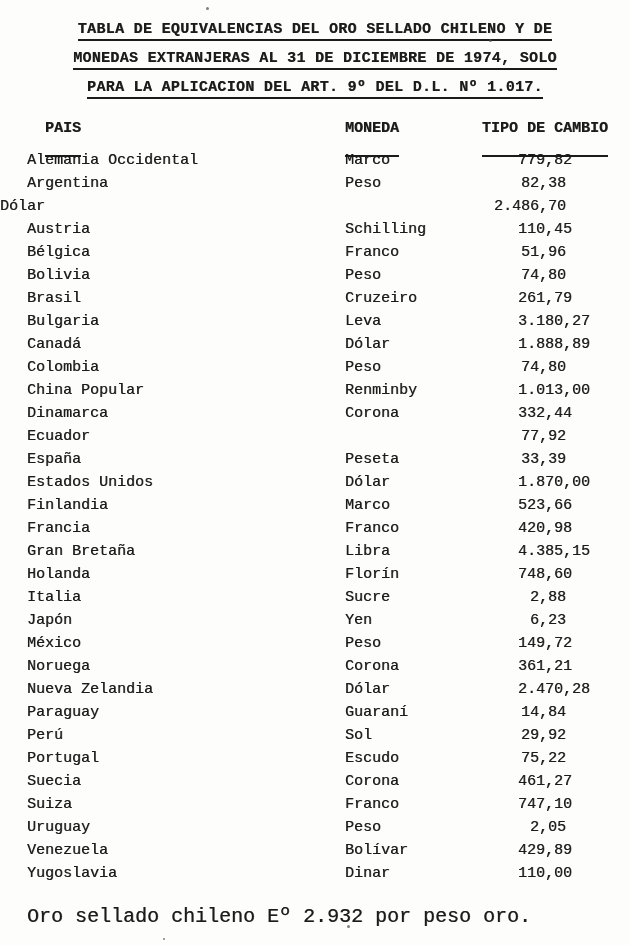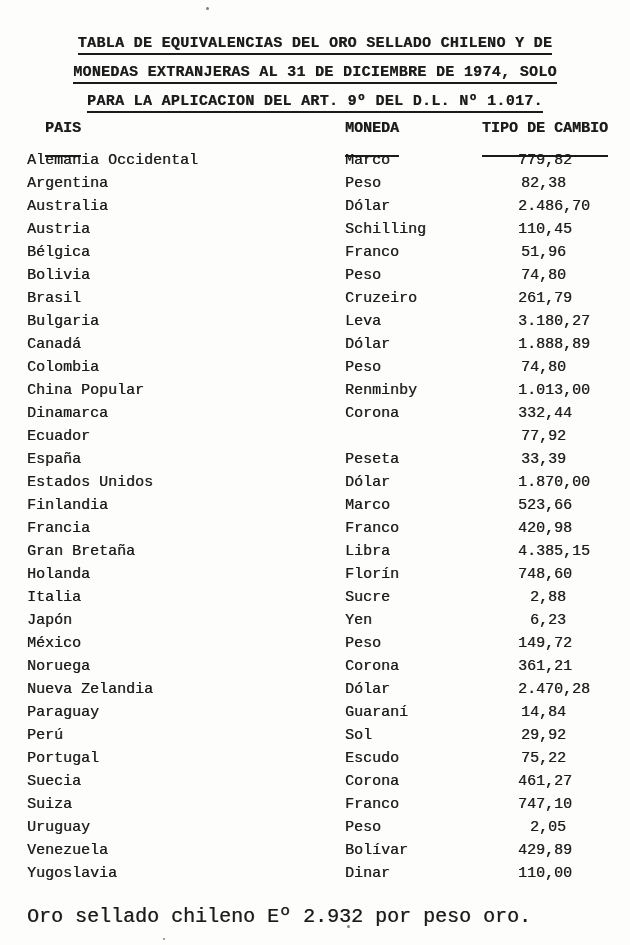--- a/index.html
+++ b/index.html
@@ -15,21 +15,21 @@
     background: #fdfdfc;
     overflow: hidden;
     font-family: "Liberation Mono", "DejaVu Sans Mono", monospace;
     color: #1b1b1b;
     text-shadow: 0.4px 0.2px 0 rgba(25,25,25,0.65);
   }
 
   
   .title-block {
     position: absolute;
-    top: 29px;
+    top: 15px;
     left: 0;
     width: 630px;
     text-align: center;
   }
   .title-line {
     line-height: 29px;
     font-size: 15px;
     font-weight: bold;
     letter-spacing: 0.3px;
     white-space: pre;
@@ -121,21 +121,21 @@
 
   <div class="col-headers">
     <span class="hdr hdr-country">PAIS</span>
     <span class="hdr hdr-currency">MONEDA</span>
     <span class="hdr hdr-rate">TIPO DE CAMBIO</span>
   </div>
 
   <div class="rows" id="rows">
       <div class="row"><span class="cell-country">Alemania Occidental</span><span class="cell-currency">Marco</span><span class="cell-rate">779,82</span></div>
       <div class="row"><span class="cell-country">Argentina</span><span class="cell-currency">Peso</span><span class="cell-rate">82,38</span></div>
-      <div class="row"><span class="cell-country">Australia</span><span class="cell-currency">Dólar</span><span class="cell-rate">2.486,70</span></div>
+      <div class="row"><span class="cell-currency">Dólar</span><span class="cell-rate">2.486,70</span></div>
       <div class="row"><span class="cell-country">Austria</span><span class="cell-currency">Schilling</span><span class="cell-rate">110,45</span></div>
       <div class="row"><span class="cell-country">Bélgica</span><span class="cell-currency">Franco</span><span class="cell-rate">51,96</span></div>
       <div class="row"><span class="cell-country">Bolivia</span><span class="cell-currency">Peso</span><span class="cell-rate">74,80</span></div>
       <div class="row"><span class="cell-country">Brasil</span><span class="cell-currency">Cruzeiro</span><span class="cell-rate">261,79</span></div>
       <div class="row"><span class="cell-country">Bulgaria</span><span class="cell-currency">Leva</span><span class="cell-rate">3.180,27</span></div>
       <div class="row"><span class="cell-country">Canadá</span><span class="cell-currency">Dólar</span><span class="cell-rate">1.888,89</span></div>
       <div class="row"><span class="cell-country">Colombia</span><span class="cell-currency">Peso</span><span class="cell-rate">74,80</span></div>
       <div class="row"><span class="cell-country">China Popular</span><span class="cell-currency">Renminby</span><span class="cell-rate">1.013,00</span></div>
       <div class="row"><span class="cell-country">Dinamarca</span><span class="cell-currency">Corona</span><span class="cell-rate">332,44</span></div>
       <div class="row"><span class="cell-country">Ecuador</span><span class="cell-rate">77,92</span></div>

